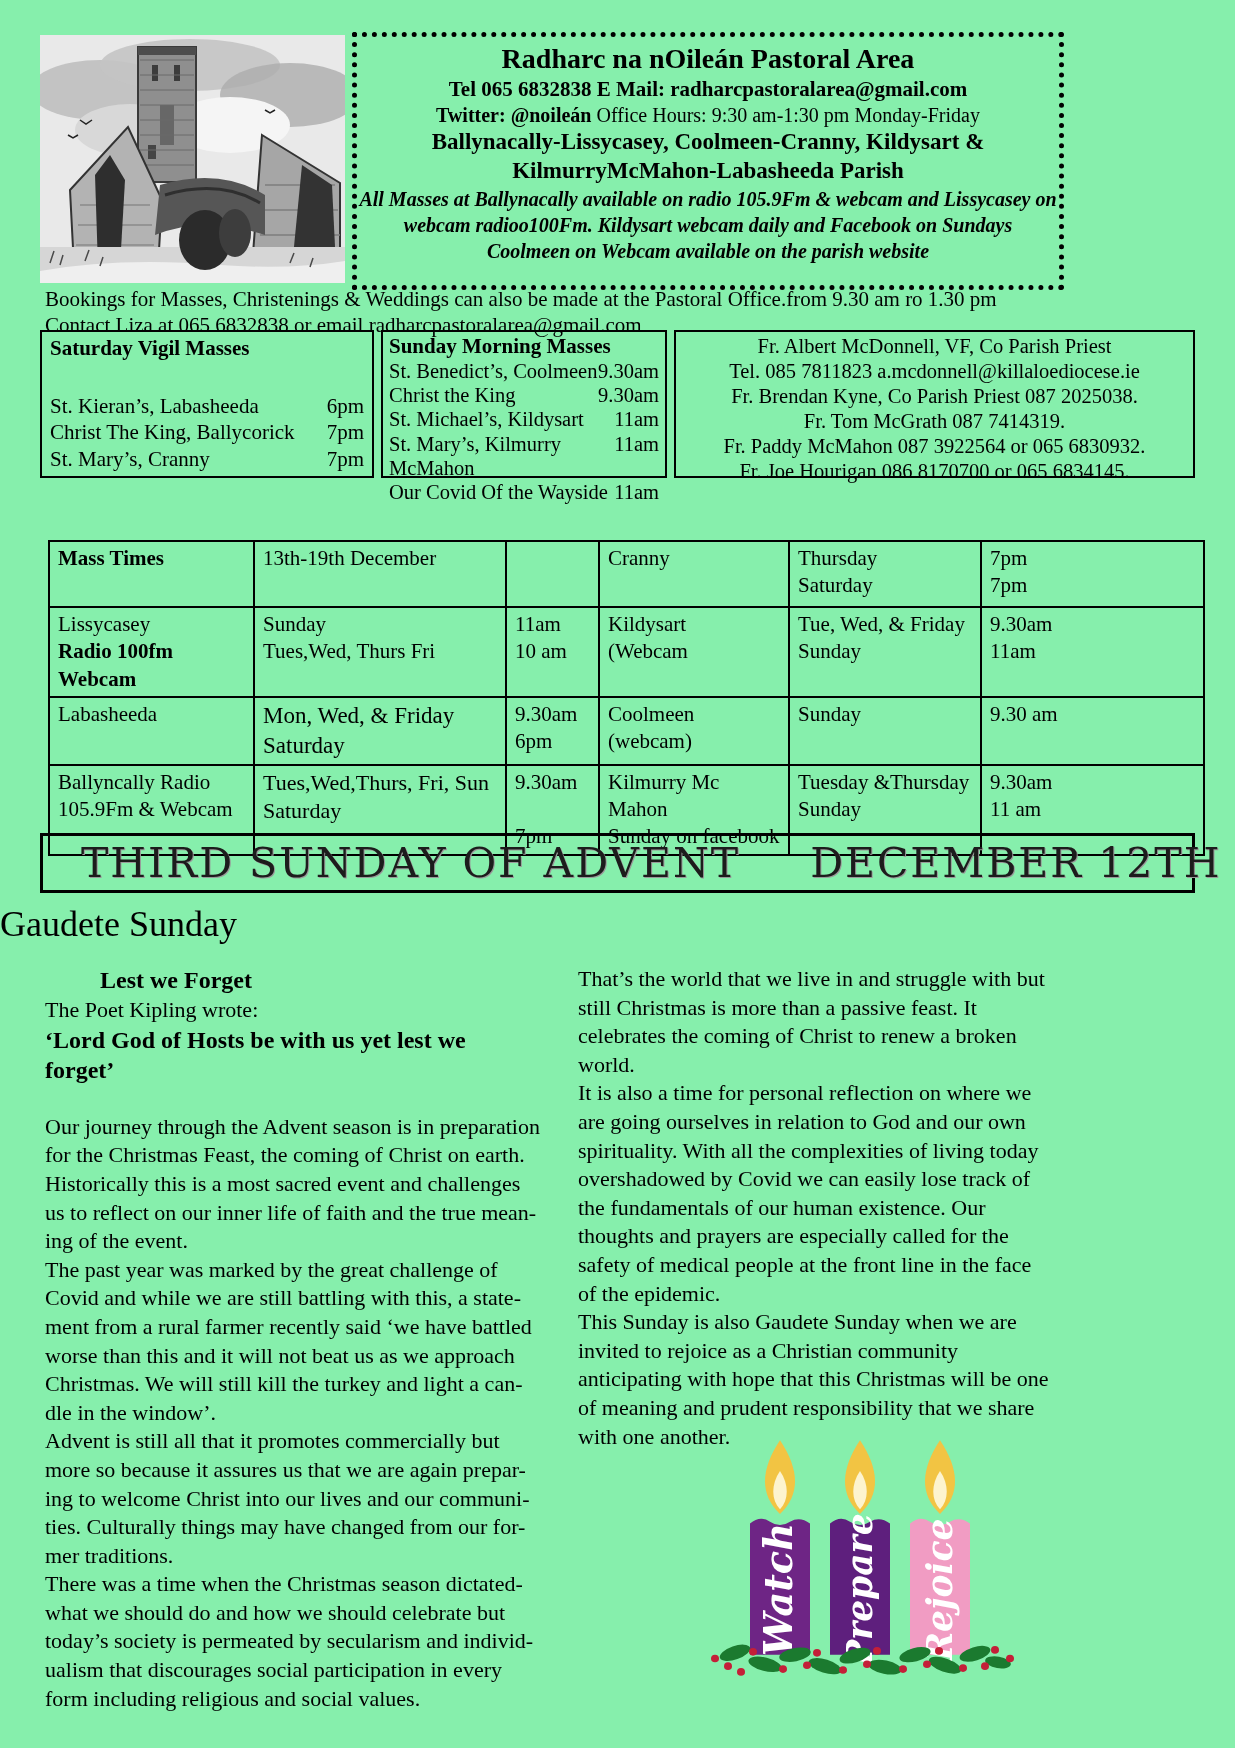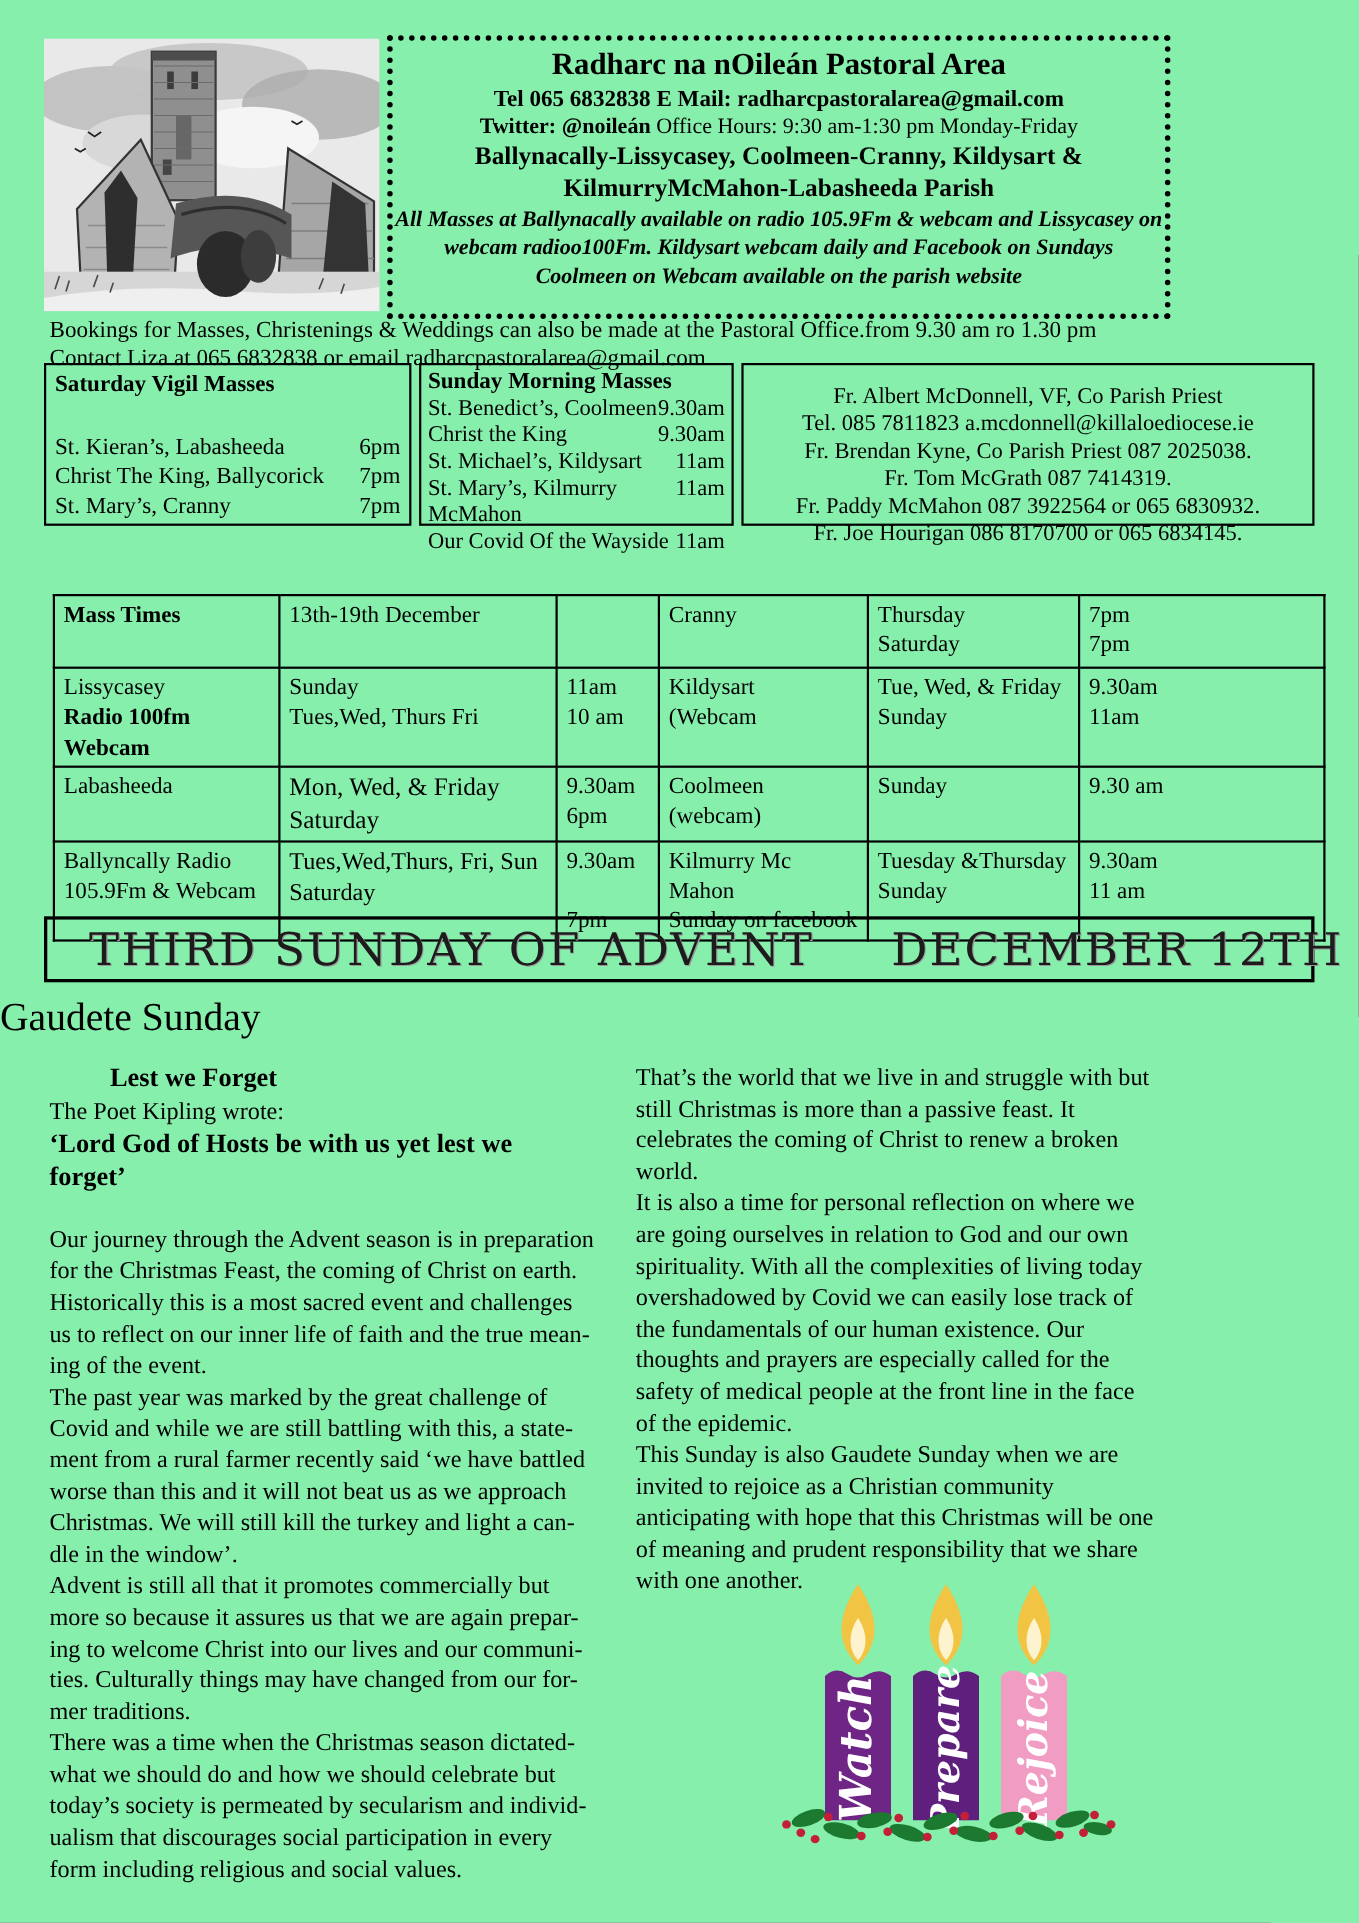--- a/index.html
+++ b/index.html
@@ -23,21 +23,21 @@
   .hdr-twitter b{font-weight:bold;font-family:Liberation Serif, serif;}
   .hdr-parish{font-size:23px;font-weight:bold;line-height:1.25;}
   .hdr-broadcast{font-size:20px;font-weight:bold;font-style:italic;line-height:1.3;}
 
   .bookings{position:absolute;left:45px;top:287px;width:1160px;font-size:21px;line-height:1.22;}
 
   
   .infobox{position:absolute;top:330px;height:148px;border:2px solid #000;font-size:21px;box-sizing:border-box;padding:4px 8px;}
   .vigilbox{left:40px;width:334px;}
   .sunbox{left:381px;width:286px;padding:2px 6px;}
-  .priestbox{left:674px;width:521px;text-align:center;padding-top:16px;}
+  .priestbox{left:674px;width:521px;text-align:center;padding-top:2px;}
   .boxtitle{font-weight:bold;}
   .vrow{display:flex;justify-content:space-between;line-height:1.25;}
   .vigilbox .spacer{height:32px;}
   .sunbox .vrow{line-height:1.18;font-size:20.5px;}
   .priestbox div{line-height:1.22;font-size:20.5px;}
 
   
   table.mt{
     position:absolute;left:48px;top:540px;border-collapse:collapse;
     table-layout:fixed;width:1155px;

